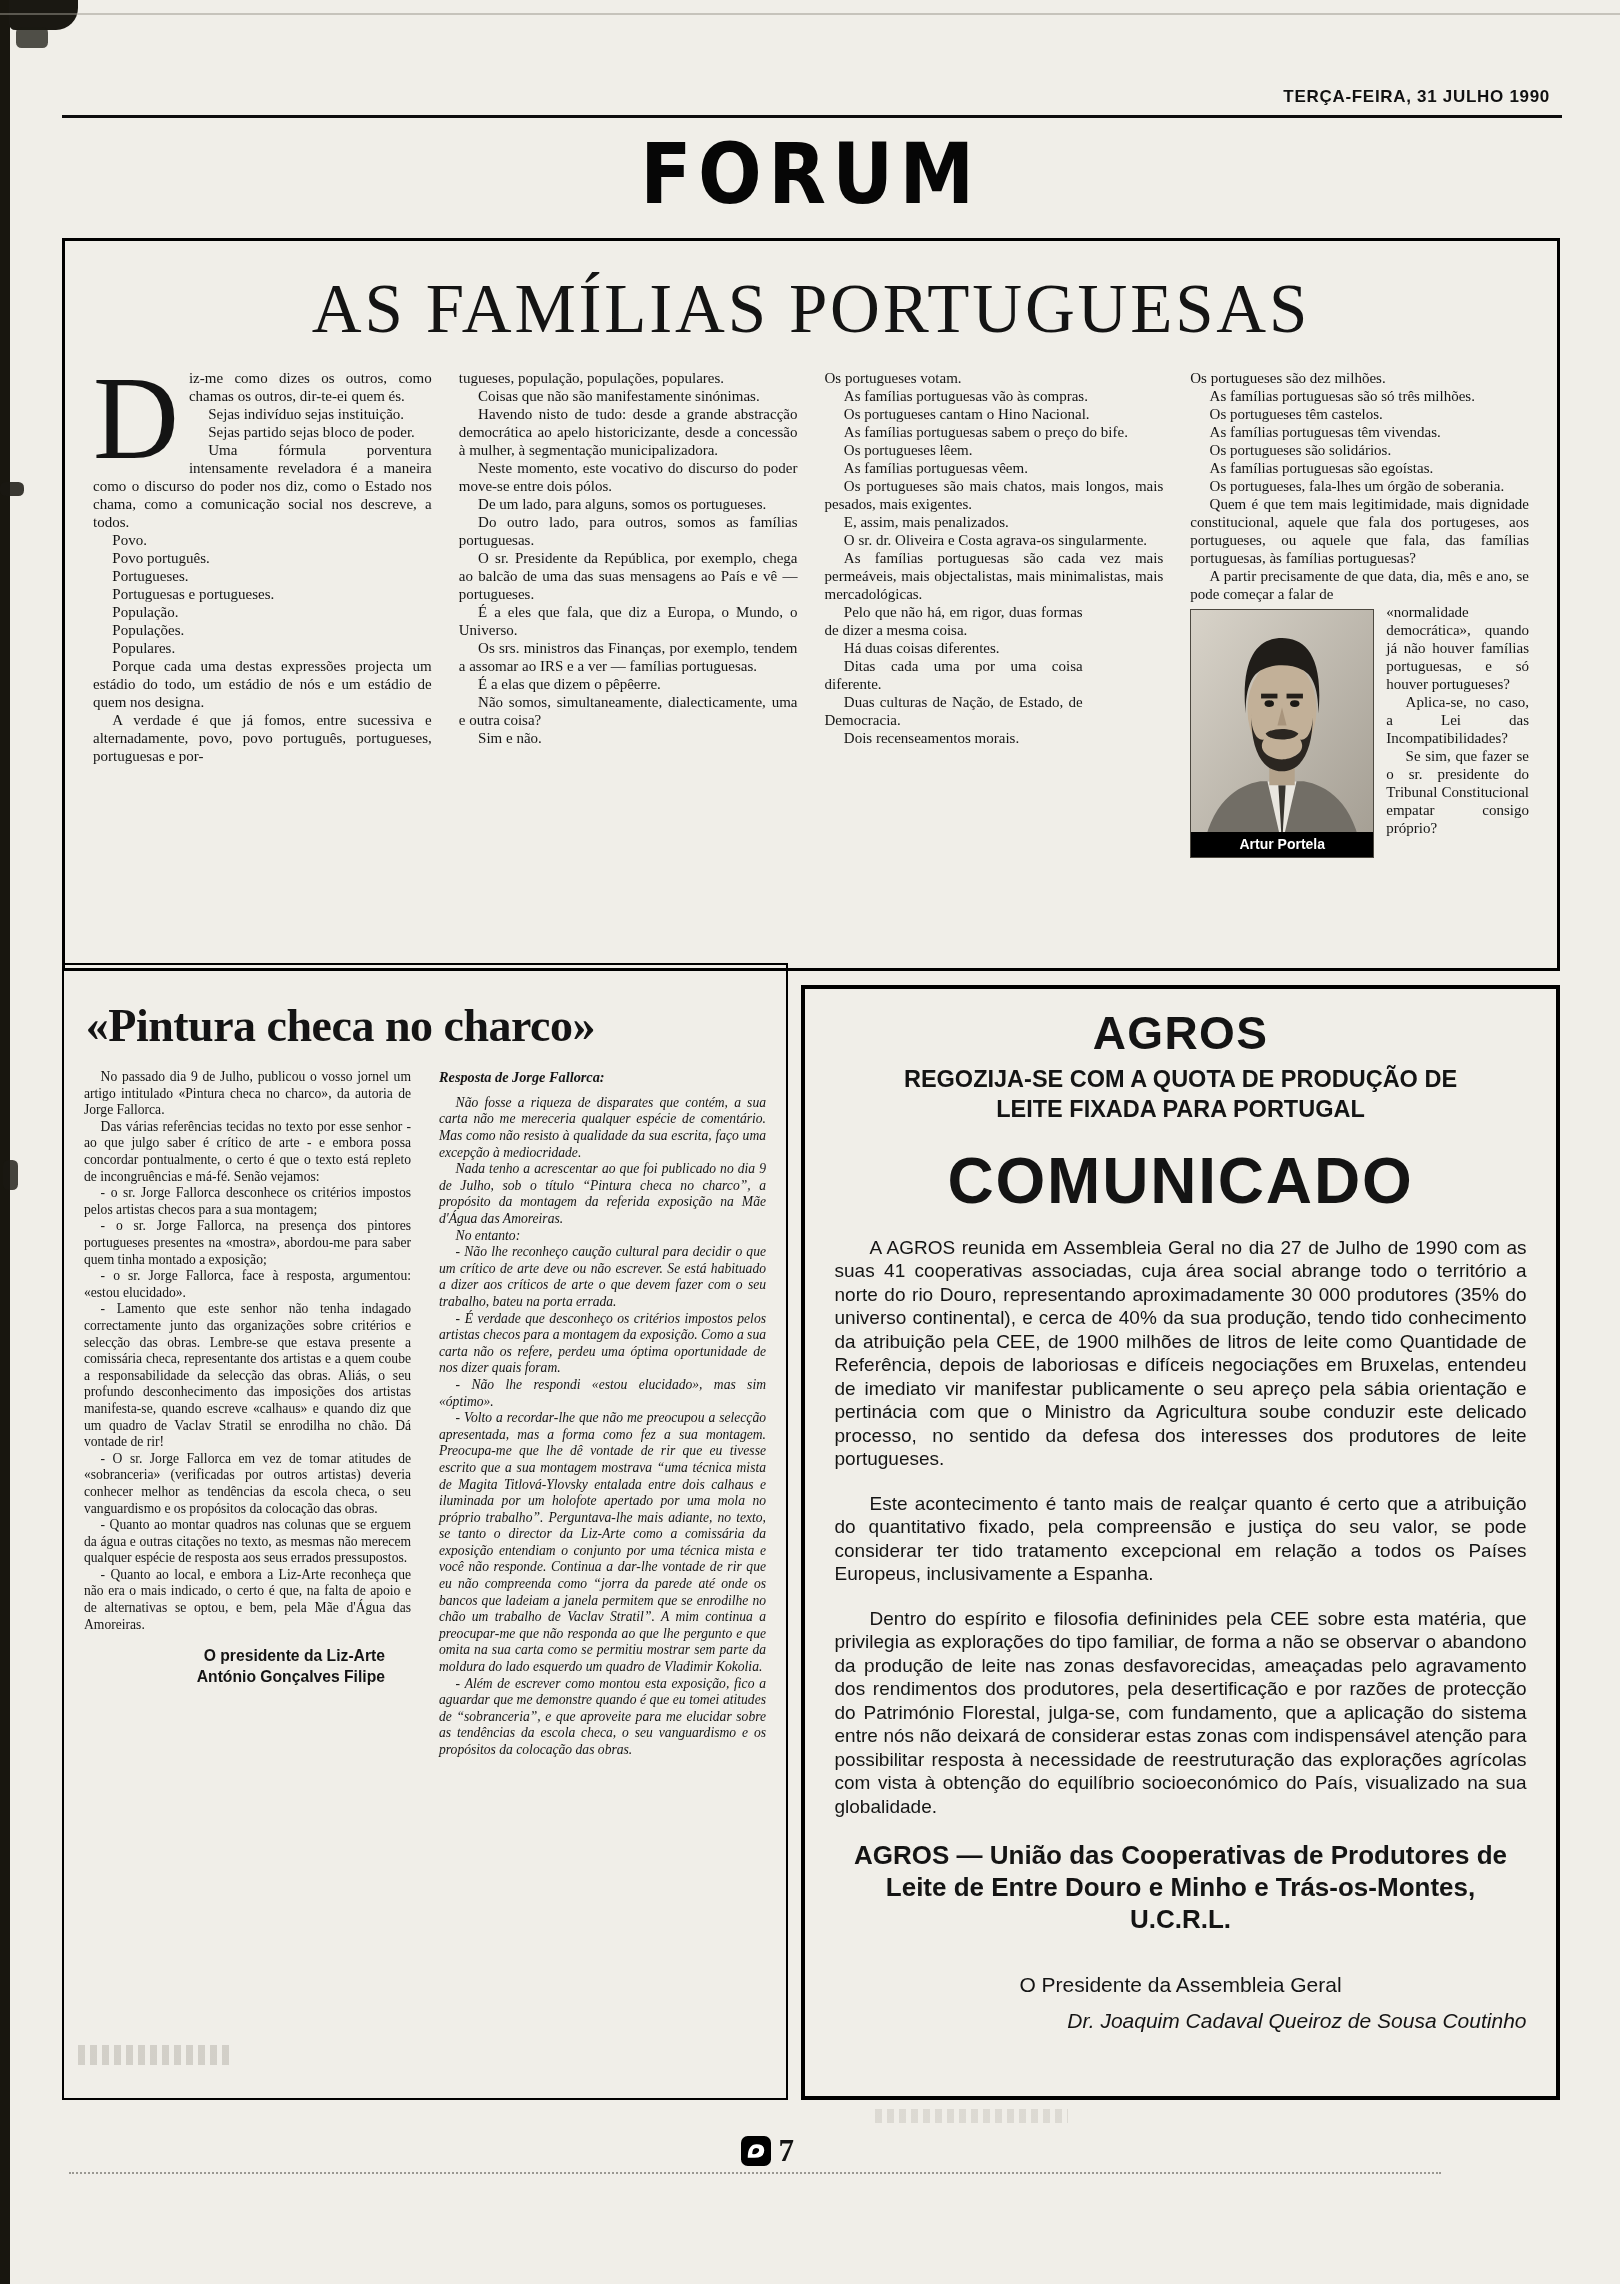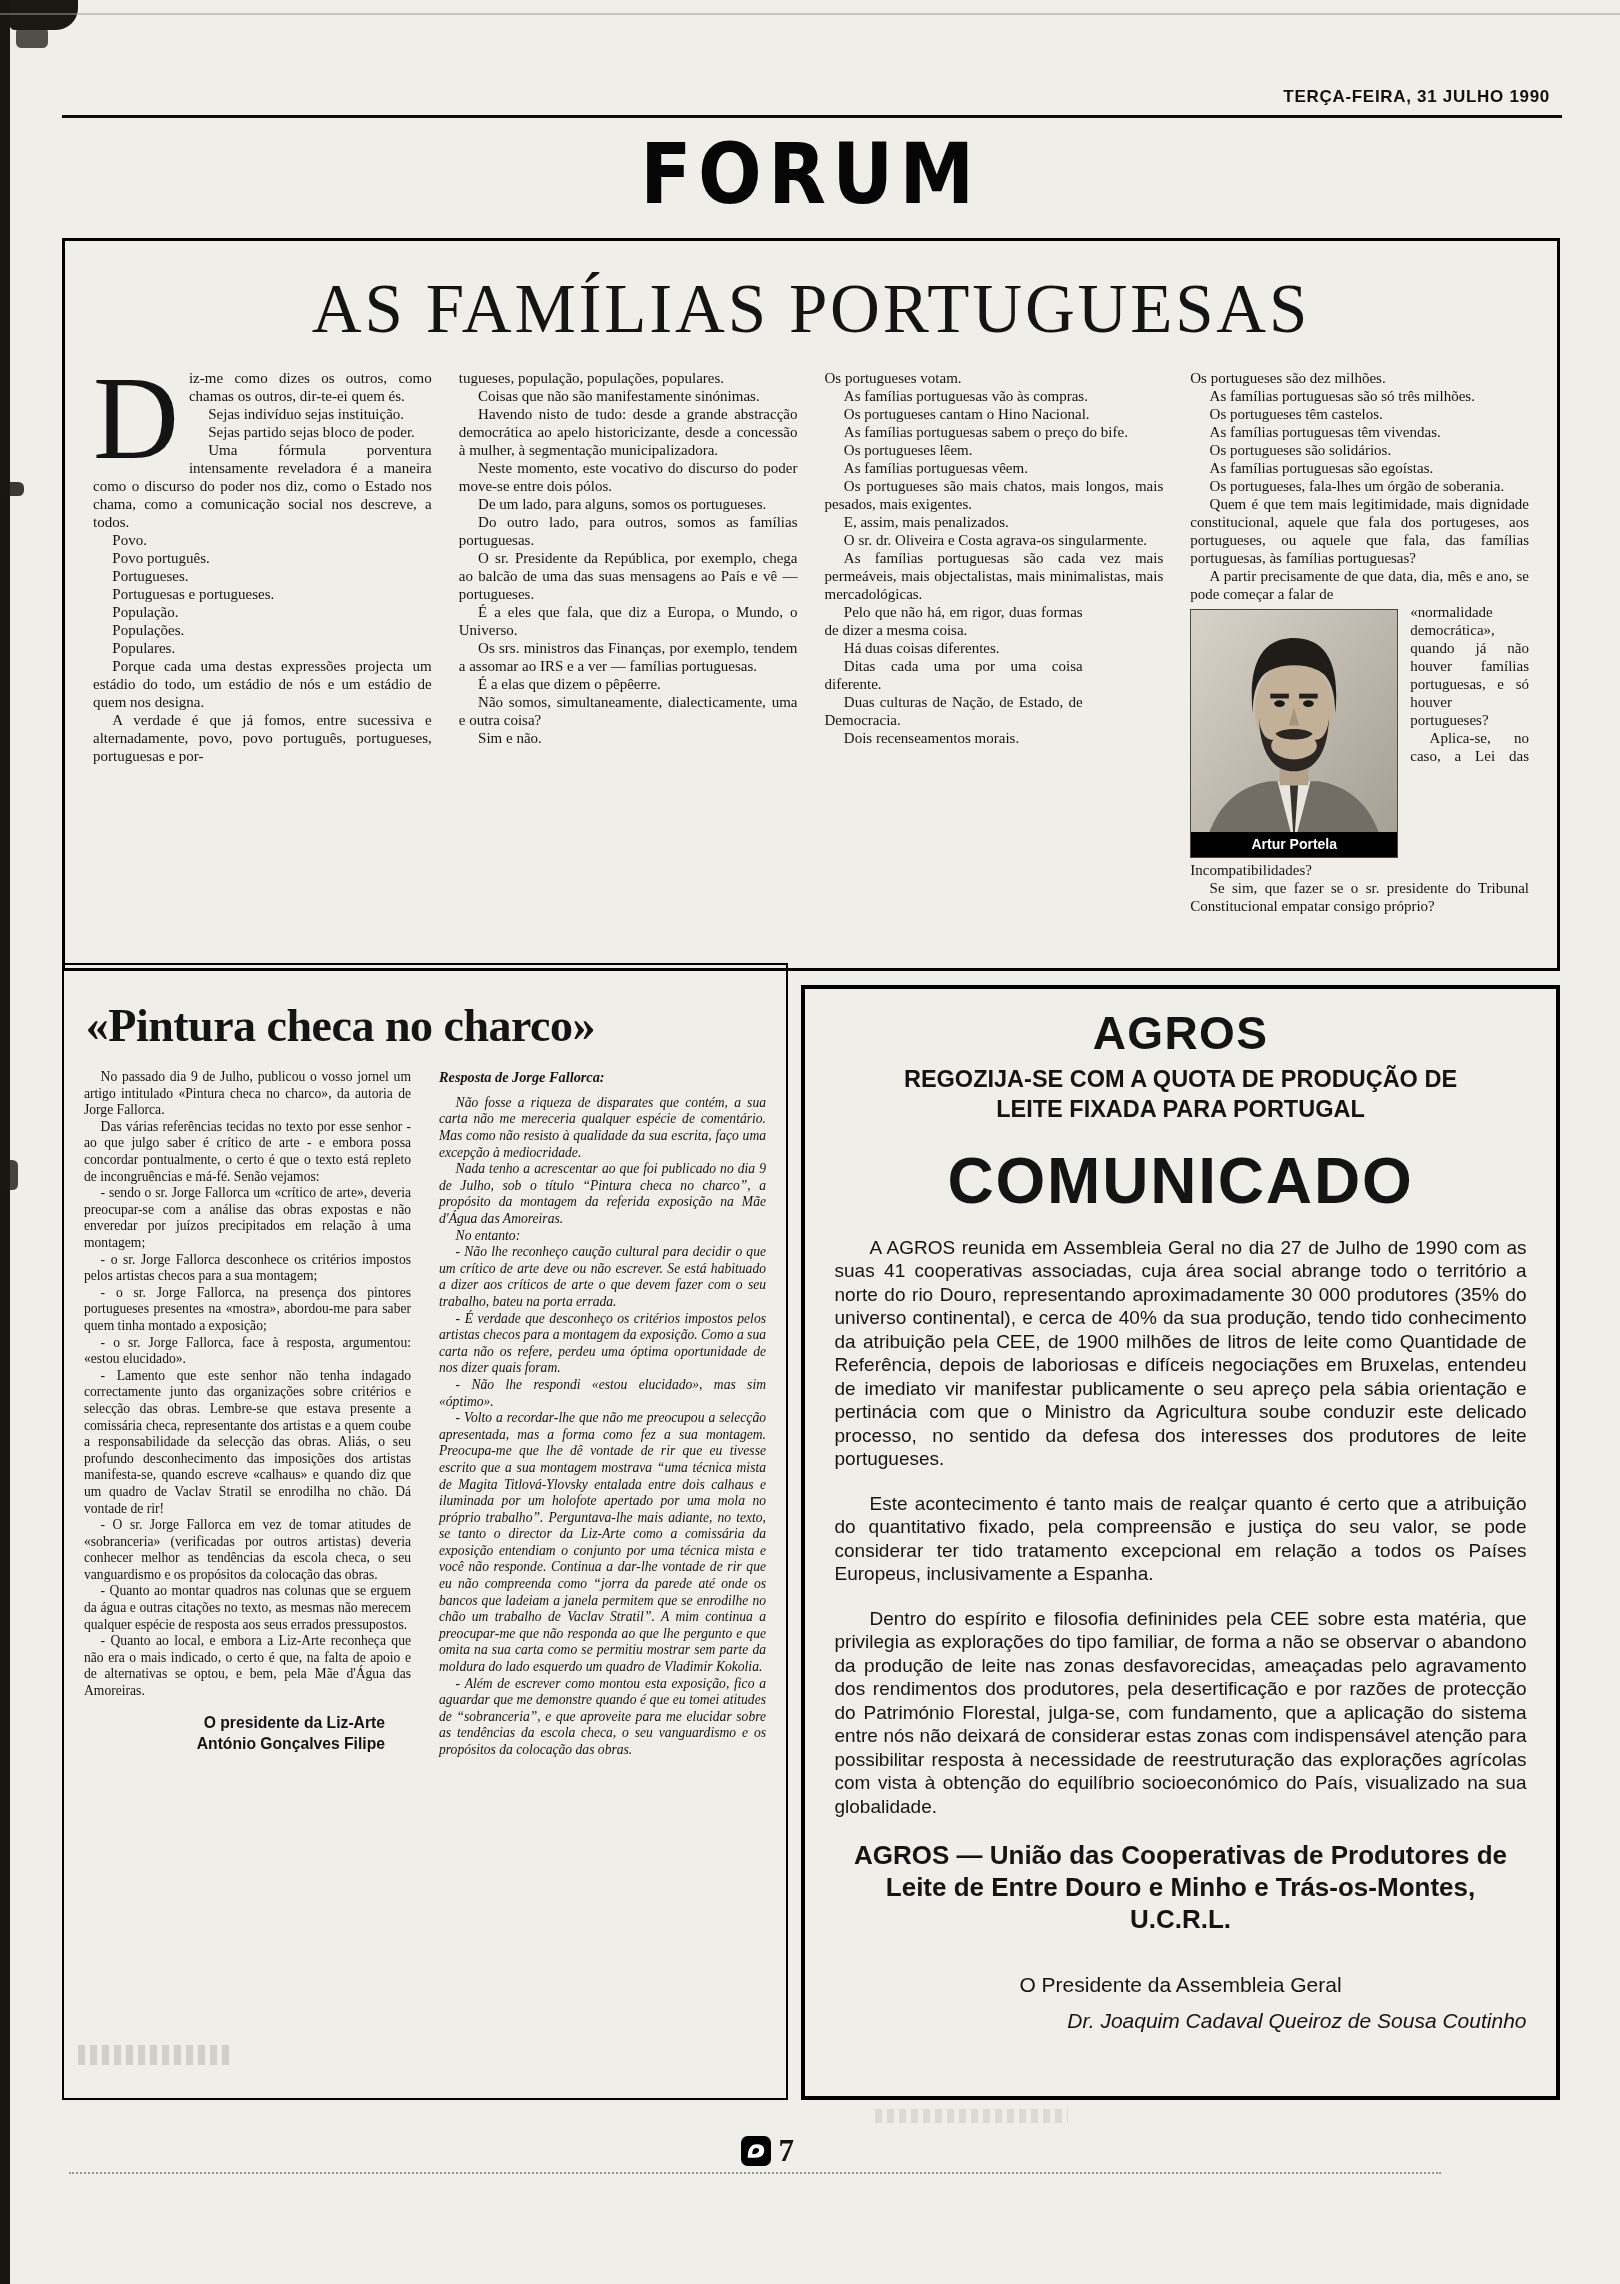--- a/index.html
+++ b/index.html
@@ -33,21 +33,21 @@
   .article-box{position:absolute;left:62px;top:238px;width:1498px;height:733px;
     border:3.2px solid #000;box-sizing:border-box;padding:16px 28px 14px;overflow:hidden;background:transparent;}
   .article-title{margin:15.7px 0 0;text-align:center;font-weight:400;font-size:69px;
     letter-spacing:2.8px;line-height:1.05;}
   .article-cols{display:flex;gap:27px;margin-top:24px;font-size:15px;line-height:18px;text-align:justify;}
   .col{flex:1;min-width:0;}
   .para{margin:0;text-indent:19.3px;}
   .ni{text-indent:0;}
   .dropcap{float:left;font-size:119px;line-height:91px;margin:3.7px 10px 0 0;font-weight:400;}
   .spacer-r{float:right;width:76px;height:239px;margin-left:4.6px;}
-  .photo{float:left;width:208px;height:249px;margin:5.5px 12px 3.7px 0;position:relative;
+  .photo{float:left;width:184px;height:249px;margin:5.5px 12px 3.7px 0;position:relative;
     background:#b7b1a7;border:0.9px solid #4c4840;box-sizing:border-box;}
   .photo svg{display:block;width:100%;height:100%;}
   .photo-caption{position:absolute;left:0;right:0;bottom:0;height:25px;background:#000;color:#fff;
     font-family:"Liberation Sans",sans-serif;font-weight:bold;font-size:14px;line-height:25px;text-align:center;}
 
   
   .letters-box{position:absolute;left:62px;top:963px;width:726px;height:1137px;
     border:2.8px solid #000;box-sizing:border-box;padding:11px 20px;overflow:hidden;}
   .kicker{width:221px;margin:6.4px auto 0;text-align:center;
     font-family:"Liberation Sans",sans-serif;font-weight:bold;font-size:23px;letter-spacing:0.9px;
@@ -208,21 +208,20 @@
 </div>
 
 <div class="letters-box">
   <h2 class="letters-headline">«Pintura checa no charco»</h2>
   <div class="letters-cols">
 
     <div class="lcol">
       <div class="plist">
           <p class="lpara ni">No passado dia 9 de Julho, publicou o vosso jornel um artigo intitulado «Pintura checa no charco», da autoria de Jorge Fallorca.</p>
           <p class="lpara">Das várias referências tecidas no texto por esse senhor - ao que julgo saber é crítico de arte - e embora possa concordar pontualmente, o certo é que o texto está repleto de incongruências e má-fé. Senão vejamos:</p>
-          <p class="lpara">- sendo o sr. Jorge Fallorca um «crítico de arte», deveria preocupar-se com a análise das obras expostas e não enveredar por juízos precipitados em relação à uma montagem;</p>
           <p class="lpara">- o sr. Jorge Fallorca desconhece os critérios impostos pelos artistas checos para a sua montagem;</p>
           <p class="lpara">- o sr. Jorge Fallorca, na presença dos pintores portugueses presentes na «mostra», abordou-me para saber quem tinha montado a exposição;</p>
           <p class="lpara">- o sr. Jorge Fallorca, face à resposta, argumentou: «estou elucidado».</p>
           <p class="lpara">- Lamento que este senhor não tenha indagado correctamente junto das organizações sobre critérios e selecção das obras. Lembre-se que estava presente a comissária checa, representante dos artistas e a quem coube a responsabilidade da selecção das obras. Aliás, o seu profundo desconhecimento das imposições dos artistas manifesta-se, quando escreve «calhaus» e quando diz que um quadro de Vaclav Stratil se enrodilha no chão. Dá vontade de rir!</p>
           <p class="lpara">- O sr. Jorge Fallorca em vez de tomar atitudes de «sobranceria» (verificadas por outros artistas) deveria conhecer melhor as tendências da escola checa, o seu vanguardismo e os propósitos da colocação das obras.</p>
           <p class="lpara">- Quanto ao montar quadros nas colunas que se erguem da água e outras citações no texto, as mesmas não merecem qualquer espécie de resposta aos seus errados pressupostos.</p>
           <p class="lpara">- Quanto ao local, e embora a Liz-Arte reconheça que não era o mais indicado, o certo é que, na falta de apoio e de alternativas se optou, e bem, pela Mãe d'Água das Amoreiras.</p>
         </div>
       <div class="letter-sign">
         <div>O presidente da Liz-Arte</div>

